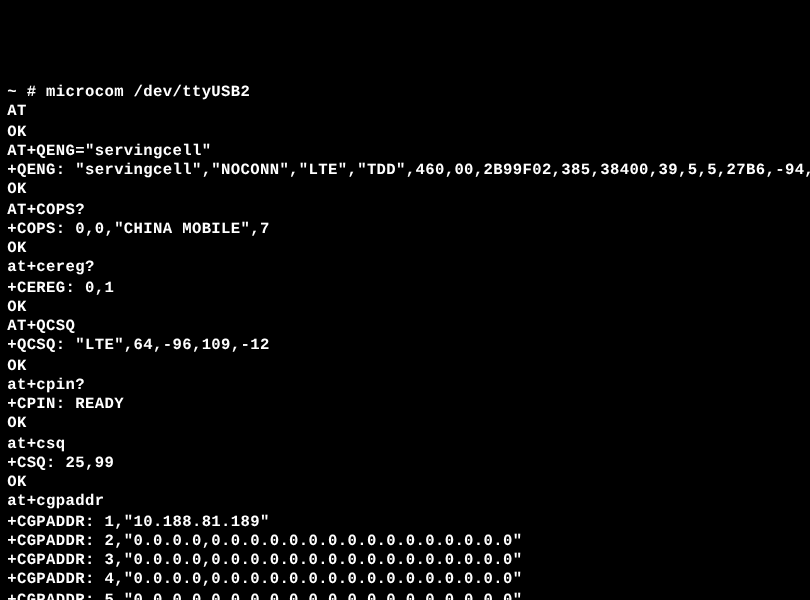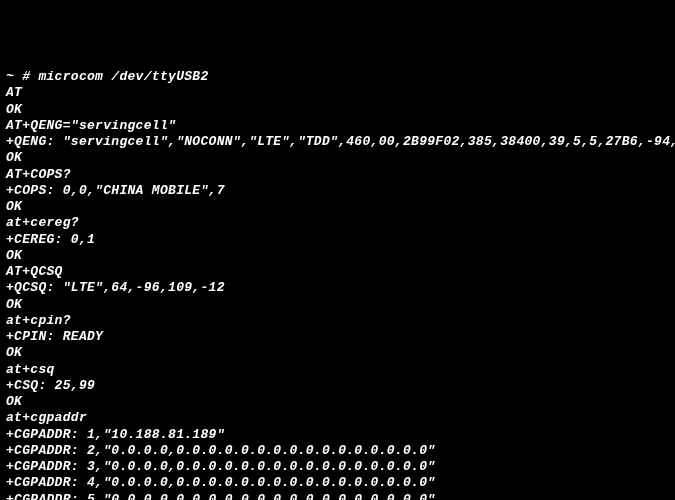--- a/index.html
+++ b/index.html
@@ -16,21 +16,20 @@
       line-height: 1.25;
       padding: 4px 6px;
       width: 675px;
       height: 500px;
       overflow: hidden;
       white-space: pre;
       letter-spacing: 0.3px;
     }
     .line {
       display: block;
-      font-style: italic;
     }
   </style>
 </head>
 <body>
 
 
 
 <div id="terminal-container"><span class="line">~ # microcom /dev/ttyUSB2</span><span class="line">AT</span><span class="line">OK</span><span class="line">AT+QENG="servingcell"</span><span class="line">+QENG: "servingcell","NOCONN","LTE","TDD",460,00,2B99F02,385,38400,39,5,5,27B6,-94,-12,-63,5,29</span><span class="line"></span><span class="line">OK</span><span class="line">AT+COPS?</span><span class="line">+COPS: 0,0,"CHINA MOBILE",7</span><span class="line"></span><span class="line">OK</span><span class="line">at+cereg?</span><span class="line">+CEREG: 0,1</span><span class="line"></span><span class="line">OK</span><span class="line">AT+QCSQ</span><span class="line">+QCSQ: "LTE",64,-96,109,-12</span><span class="line"></span><span class="line">OK</span><span class="line">at+cpin?</span><span class="line">+CPIN: READY</span><span class="line"></span><span class="line">OK</span><span class="line">at+csq</span><span class="line">+CSQ: 25,99</span><span class="line"></span><span class="line">OK</span><span class="line">at+cgpaddr</span><span class="line">+CGPADDR: 1,"10.188.81.189"</span><span class="line">+CGPADDR: 2,"0.0.0.0,0.0.0.0.0.0.0.0.0.0.0.0.0.0.0.0"</span><span class="line">+CGPADDR: 3,"0.0.0.0,0.0.0.0.0.0.0.0.0.0.0.0.0.0.0.0"</span><span class="line">+CGPADDR: 4,"0.0.0.0,0.0.0.0.0.0.0.0.0.0.0.0.0.0.0.0"</span><span class="line">+CGPADDR: 5,"0.0.0.0,0.0.0.0.0.0.0.0.0.0.0.0.0.0.0.0"</span></div>
 
 

